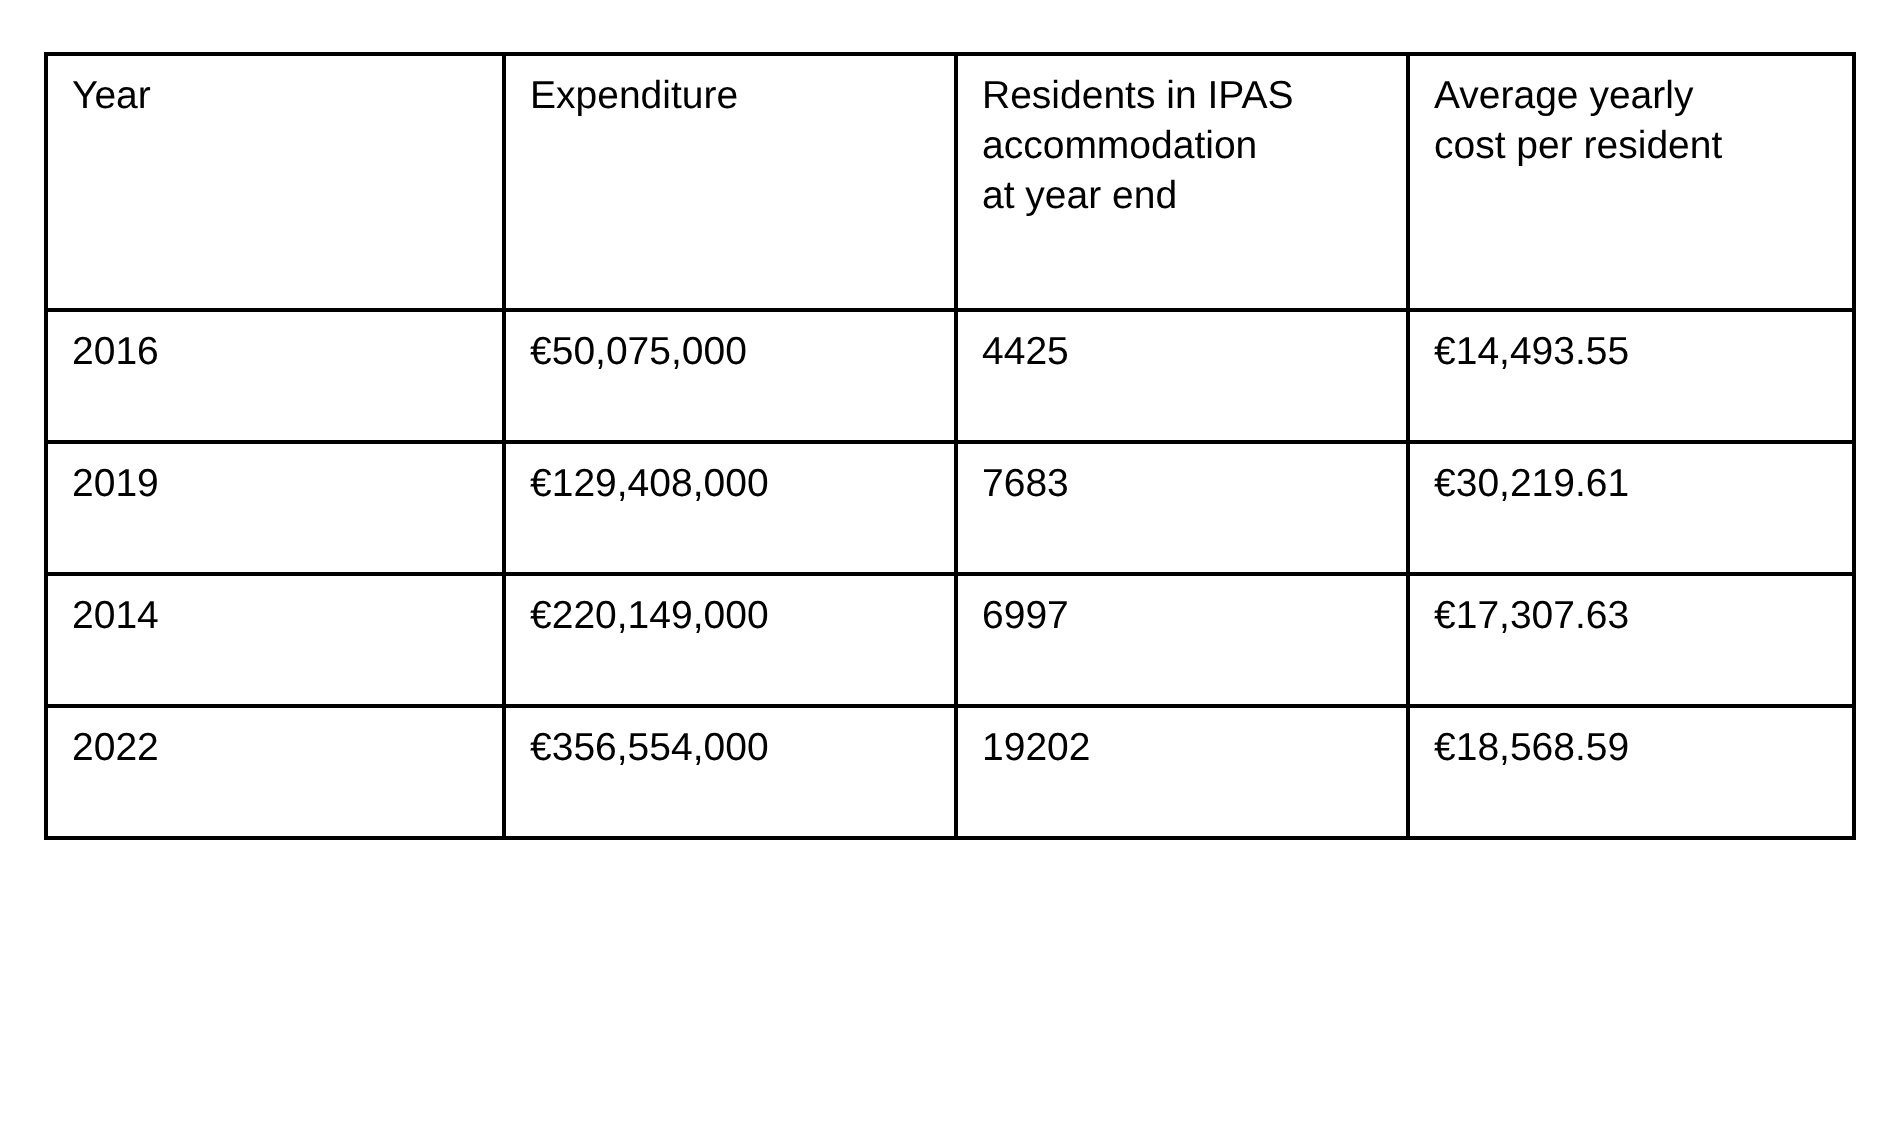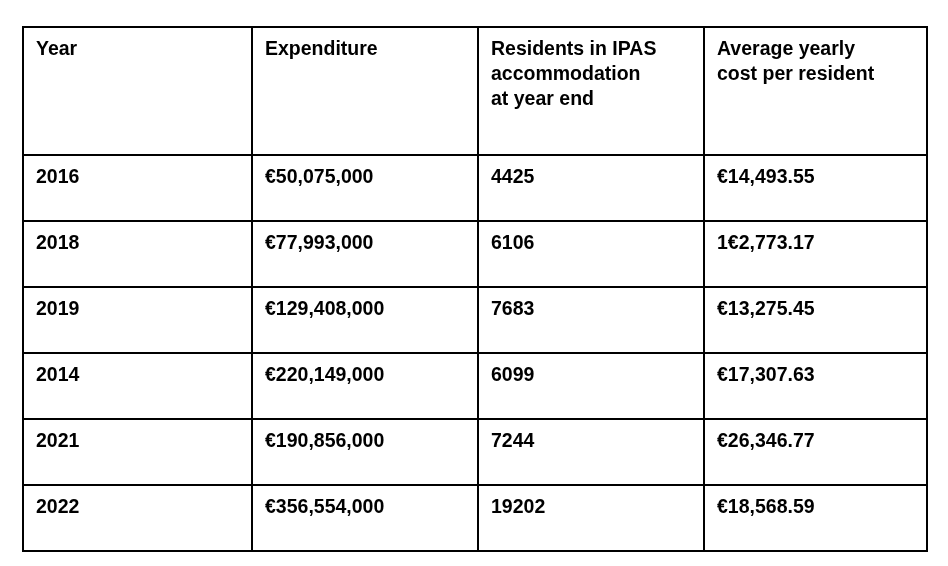--- a/index.html
+++ b/index.html
@@ -36,26 +36,26 @@
   table.data-table td {
     border: 2px solid #000000;
     vertical-align: top;
     text-align: left;
     padding: 8px 10px 10px 12px;
     font-size: 19.5px;
     line-height: 1.28;
     color: #000000;
   }
   table.data-table thead th {
-    font-weight: bold;
+    font-weight: normal;
     height: 108px;
     border-radius: 28px;
   }
   table.data-table tbody td {
-    font-weight: bold;
+    font-weight: normal;
     height: 46px;
   }
   col.c-year { width: 229px; }
   col.c-exp { width: 226px; }
   col.c-res { width: 226px; }
   col.c-avg { width: 223px; }
   .hdr-line { display: block; }
 </style>
 </head>
 <body>
@@ -89,42 +89,30 @@
         </tr>
       </thead>
       <tbody>
         <tr>
           <td>2016</td>
           <td>€50,075,000</td>
           <td>4425</td>
           <td>€14,493.55</td>
         </tr>
         <tr>
-          <td>2018</td>
-          <td>€77,993,000</td>
-          <td>6106</td>
-          <td>1€2,773.17</td>
-        </tr>
-        <tr>
           <td>2019</td>
           <td>€129,408,000</td>
           <td>7683</td>
-          <td>€13,275.45</td>
+          <td>€30,219.61</td>
         </tr>
         <tr>
           <td>2014</td>
           <td>€220,149,000</td>
-          <td>6099</td>
+          <td>6997</td>
           <td>€17,307.63</td>
-        </tr>
-        <tr>
-          <td>2021</td>
-          <td>€190,856,000</td>
-          <td>7244</td>
-          <td>€26,346.77</td>
         </tr>
         <tr>
           <td>2022</td>
           <td>€356,554,000</td>
           <td>19202</td>
           <td>€18,568.59</td>
         </tr>
       </tbody>
     </table>
   </div>

